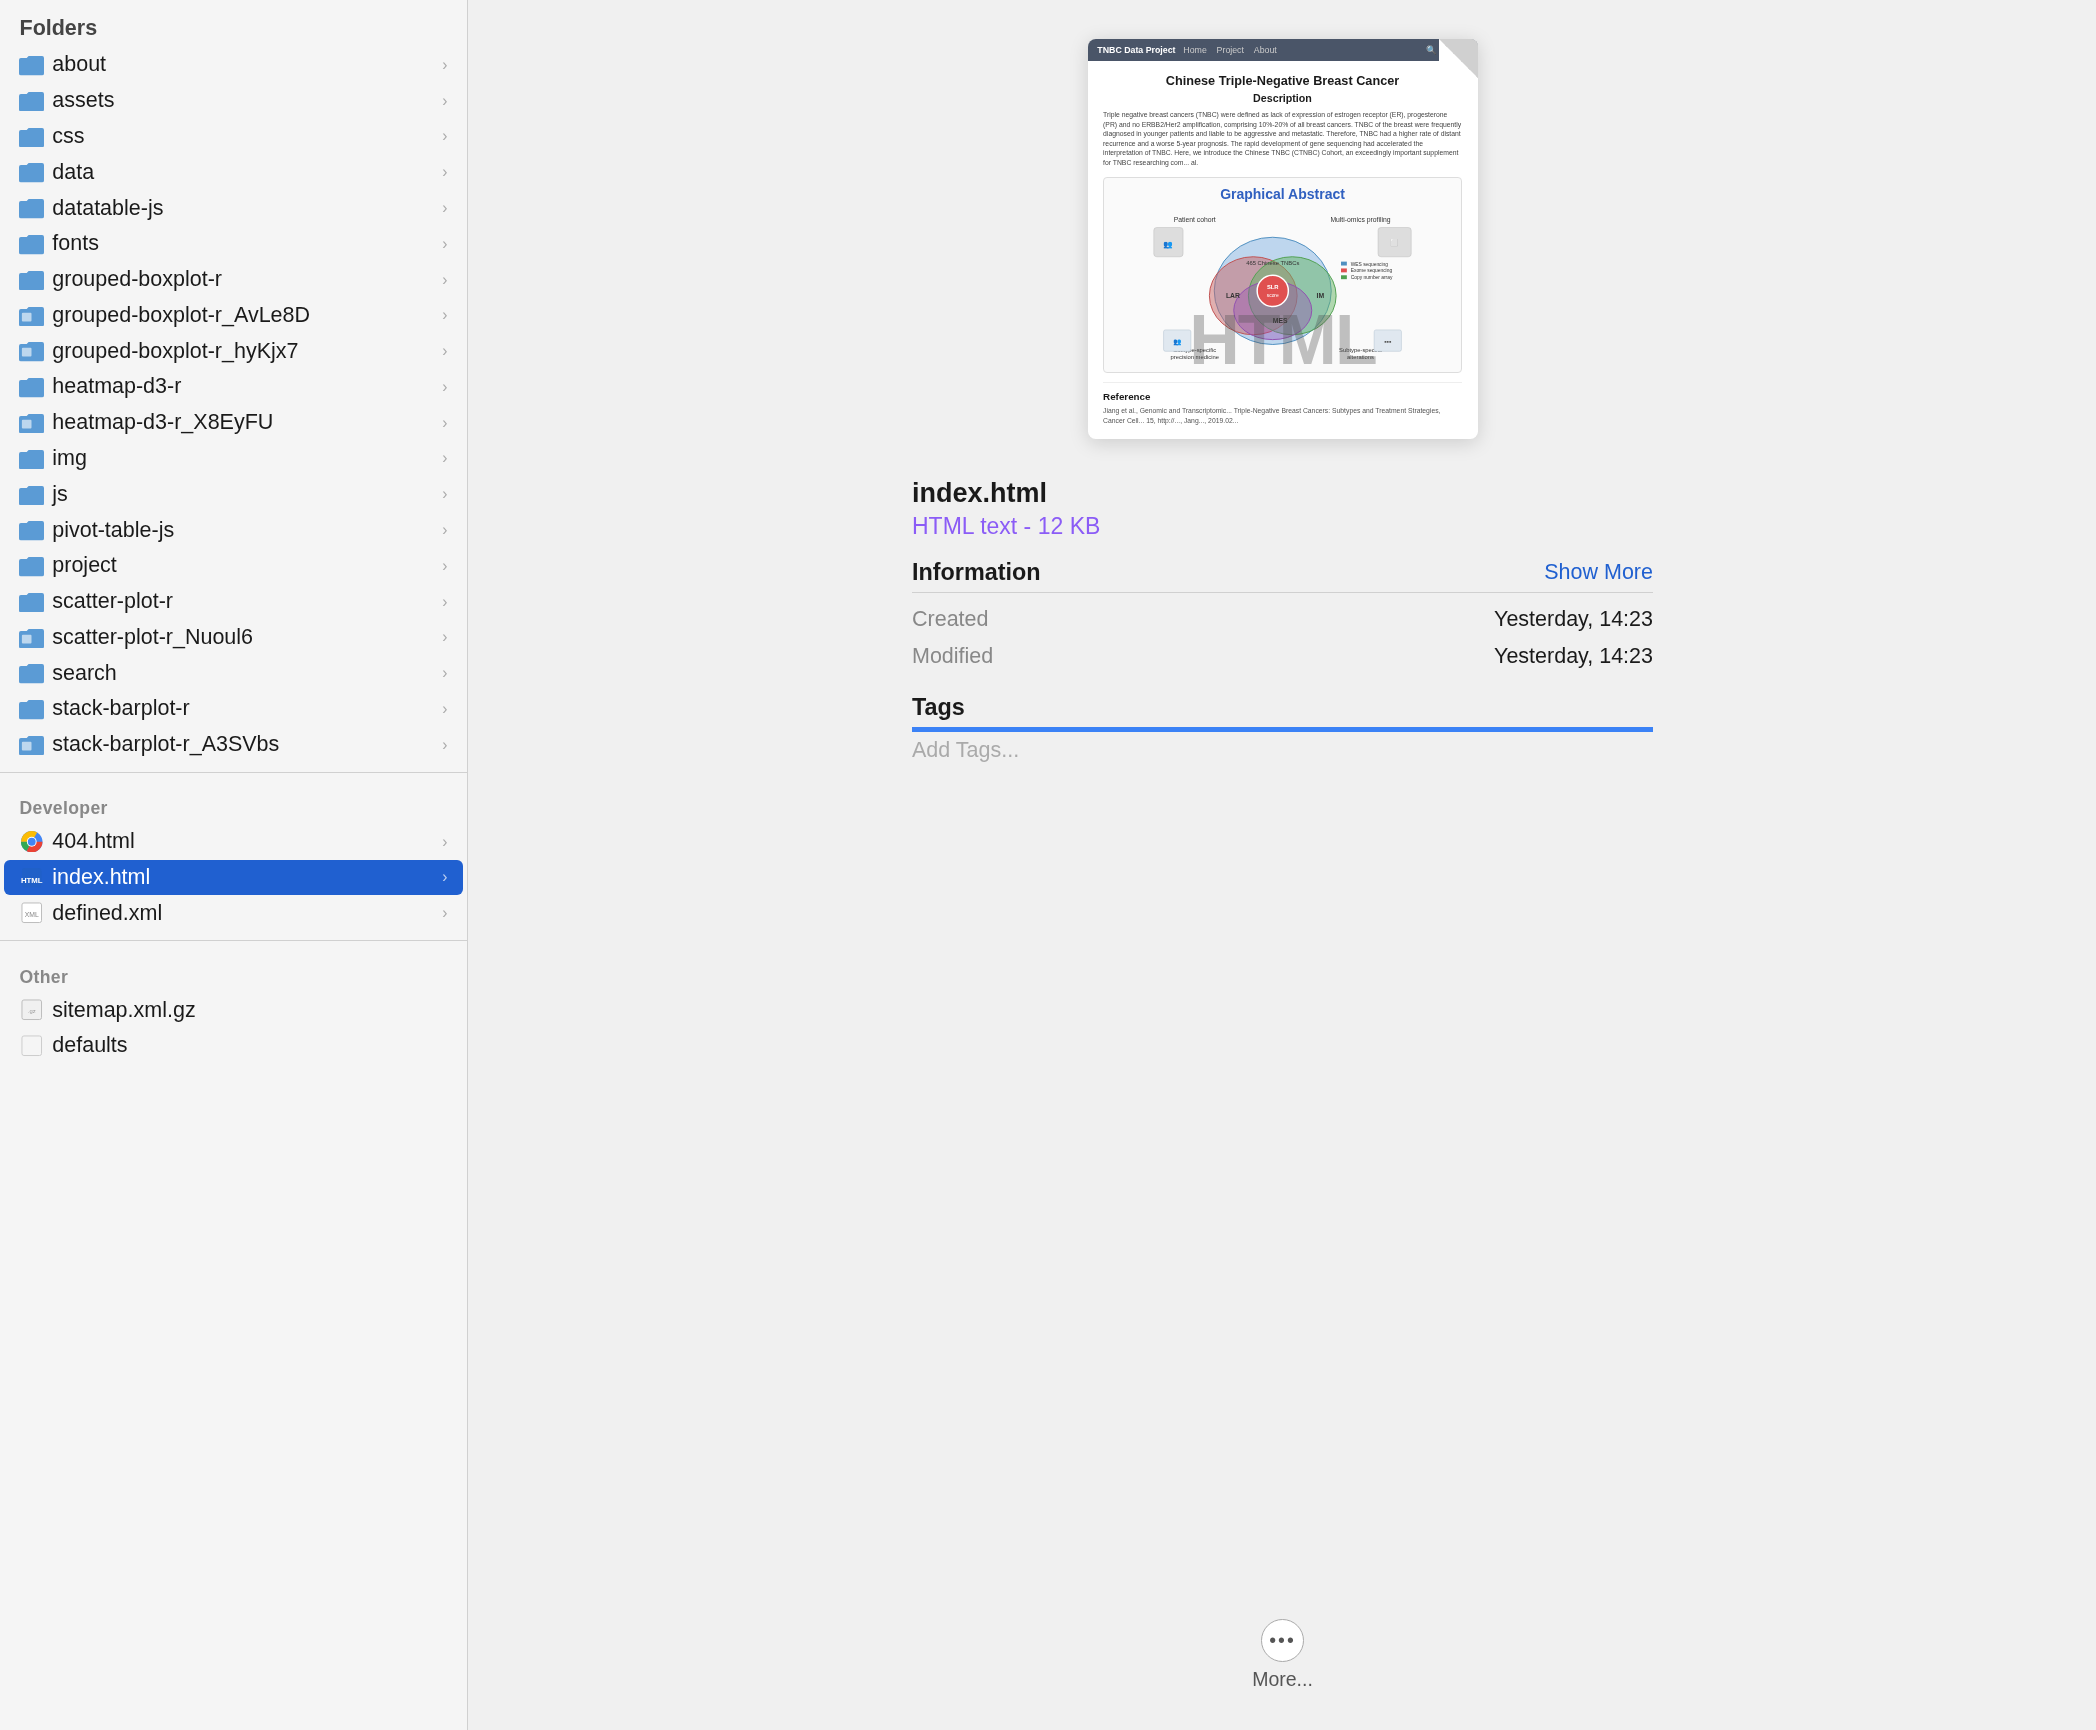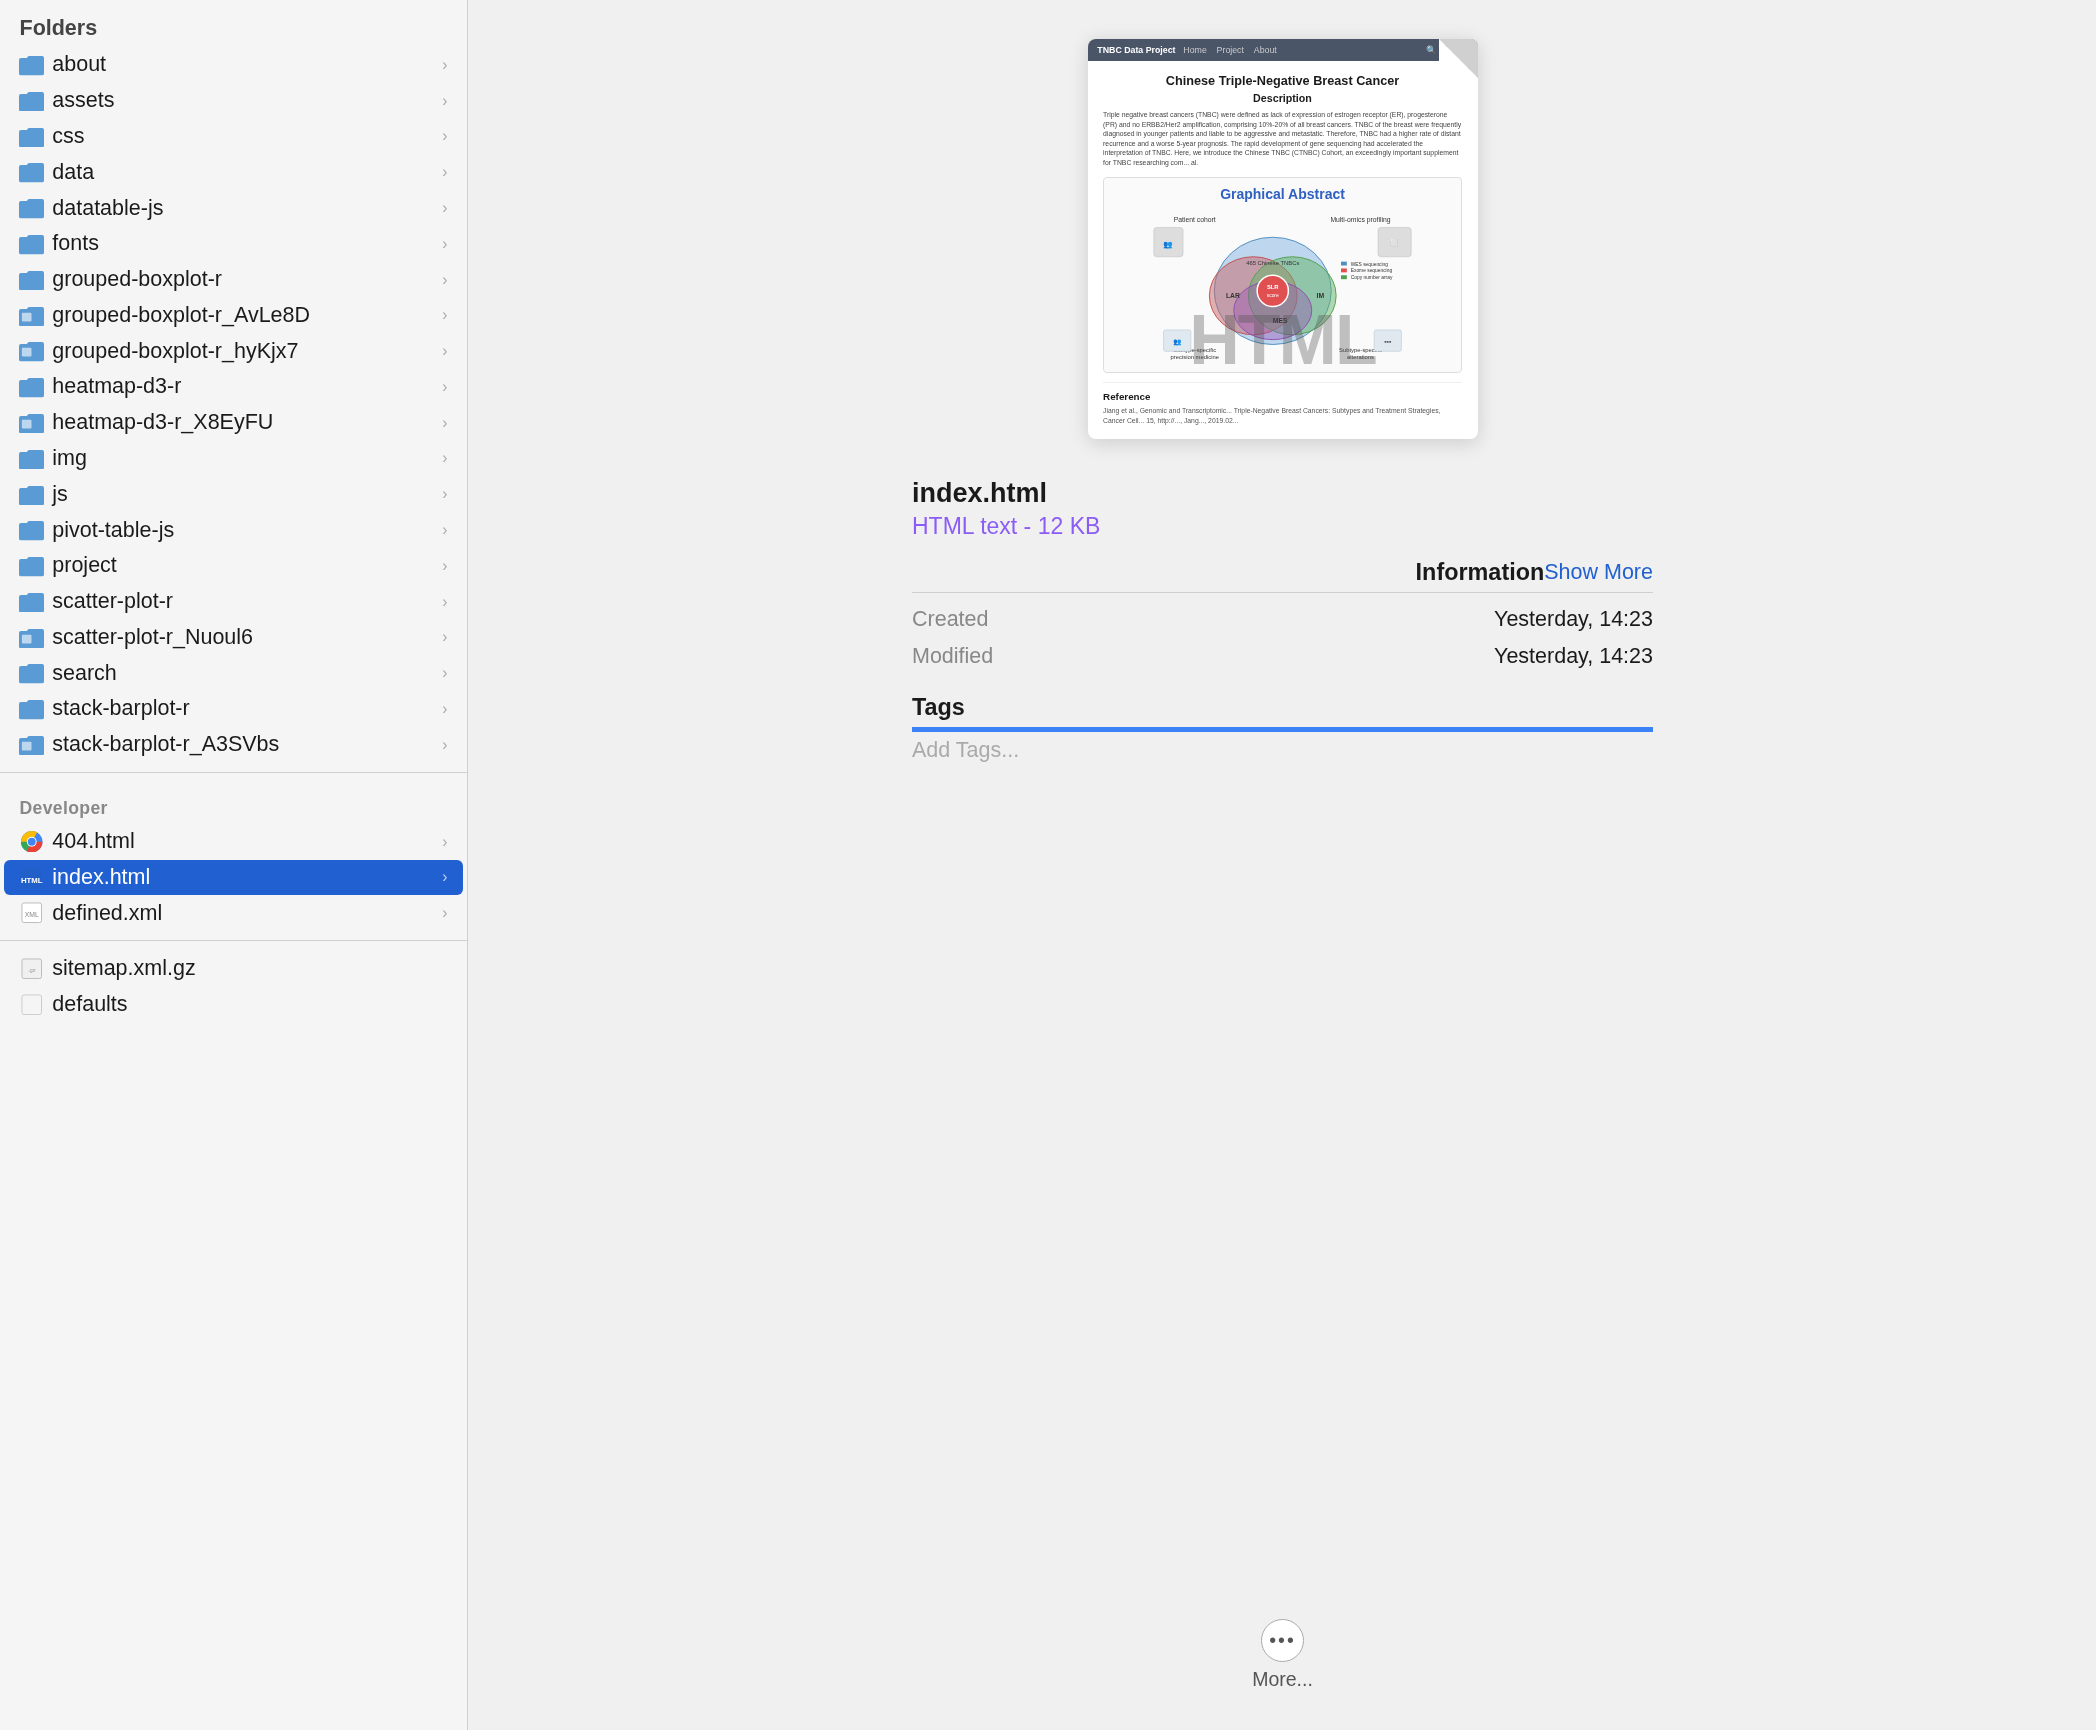--- a/index.html
+++ b/index.html
@@ -256,21 +256,21 @@
       color: #8b5cf6;
       margin-bottom: 19.5px;
     }
 
     .info-section {
       margin-bottom: 19.5px;
     }
 
     .info-header {
       display: flex;
-      justify-content: flex-end;
+      justify-content: space-between;
       align-items: center;
       border-bottom: 1px solid #d0d0d0;
       padding-bottom: 5.9px;
       margin-bottom: 7.8px;
     }
 
     .info-title {
       font-size: 23.4px;
       font-weight: 600;
       color: #1a1a1a;
@@ -579,20 +579,21 @@
         <text x="11" y="15" font-size="7" text-anchor="middle" fill="#888">XML</text>
       </svg>
         </div>
         <span class="folder-name">defined.xml</span>
         <span class="chevron">›</span>
       </div>
     </div>
 
   <div class="divider"></div>
 
+  <div class="section-label">Other</div>
   <div id="other-files">
       <div class="folder-item">
         <div class="folder-icon">
           <svg width="21.5" height="21.5" viewBox="0 0 22 22">
         <rect x="1" y="1" width="20" height="20" rx="2" fill="#f0f0f0" stroke="#bbb"></rect>
         <text x="11" y="14" font-size="6" text-anchor="middle" fill="#999">.gz</text>
       </svg>
         </div>
         <span class="folder-name">sitemap.xml.gz</span>
       </div>

